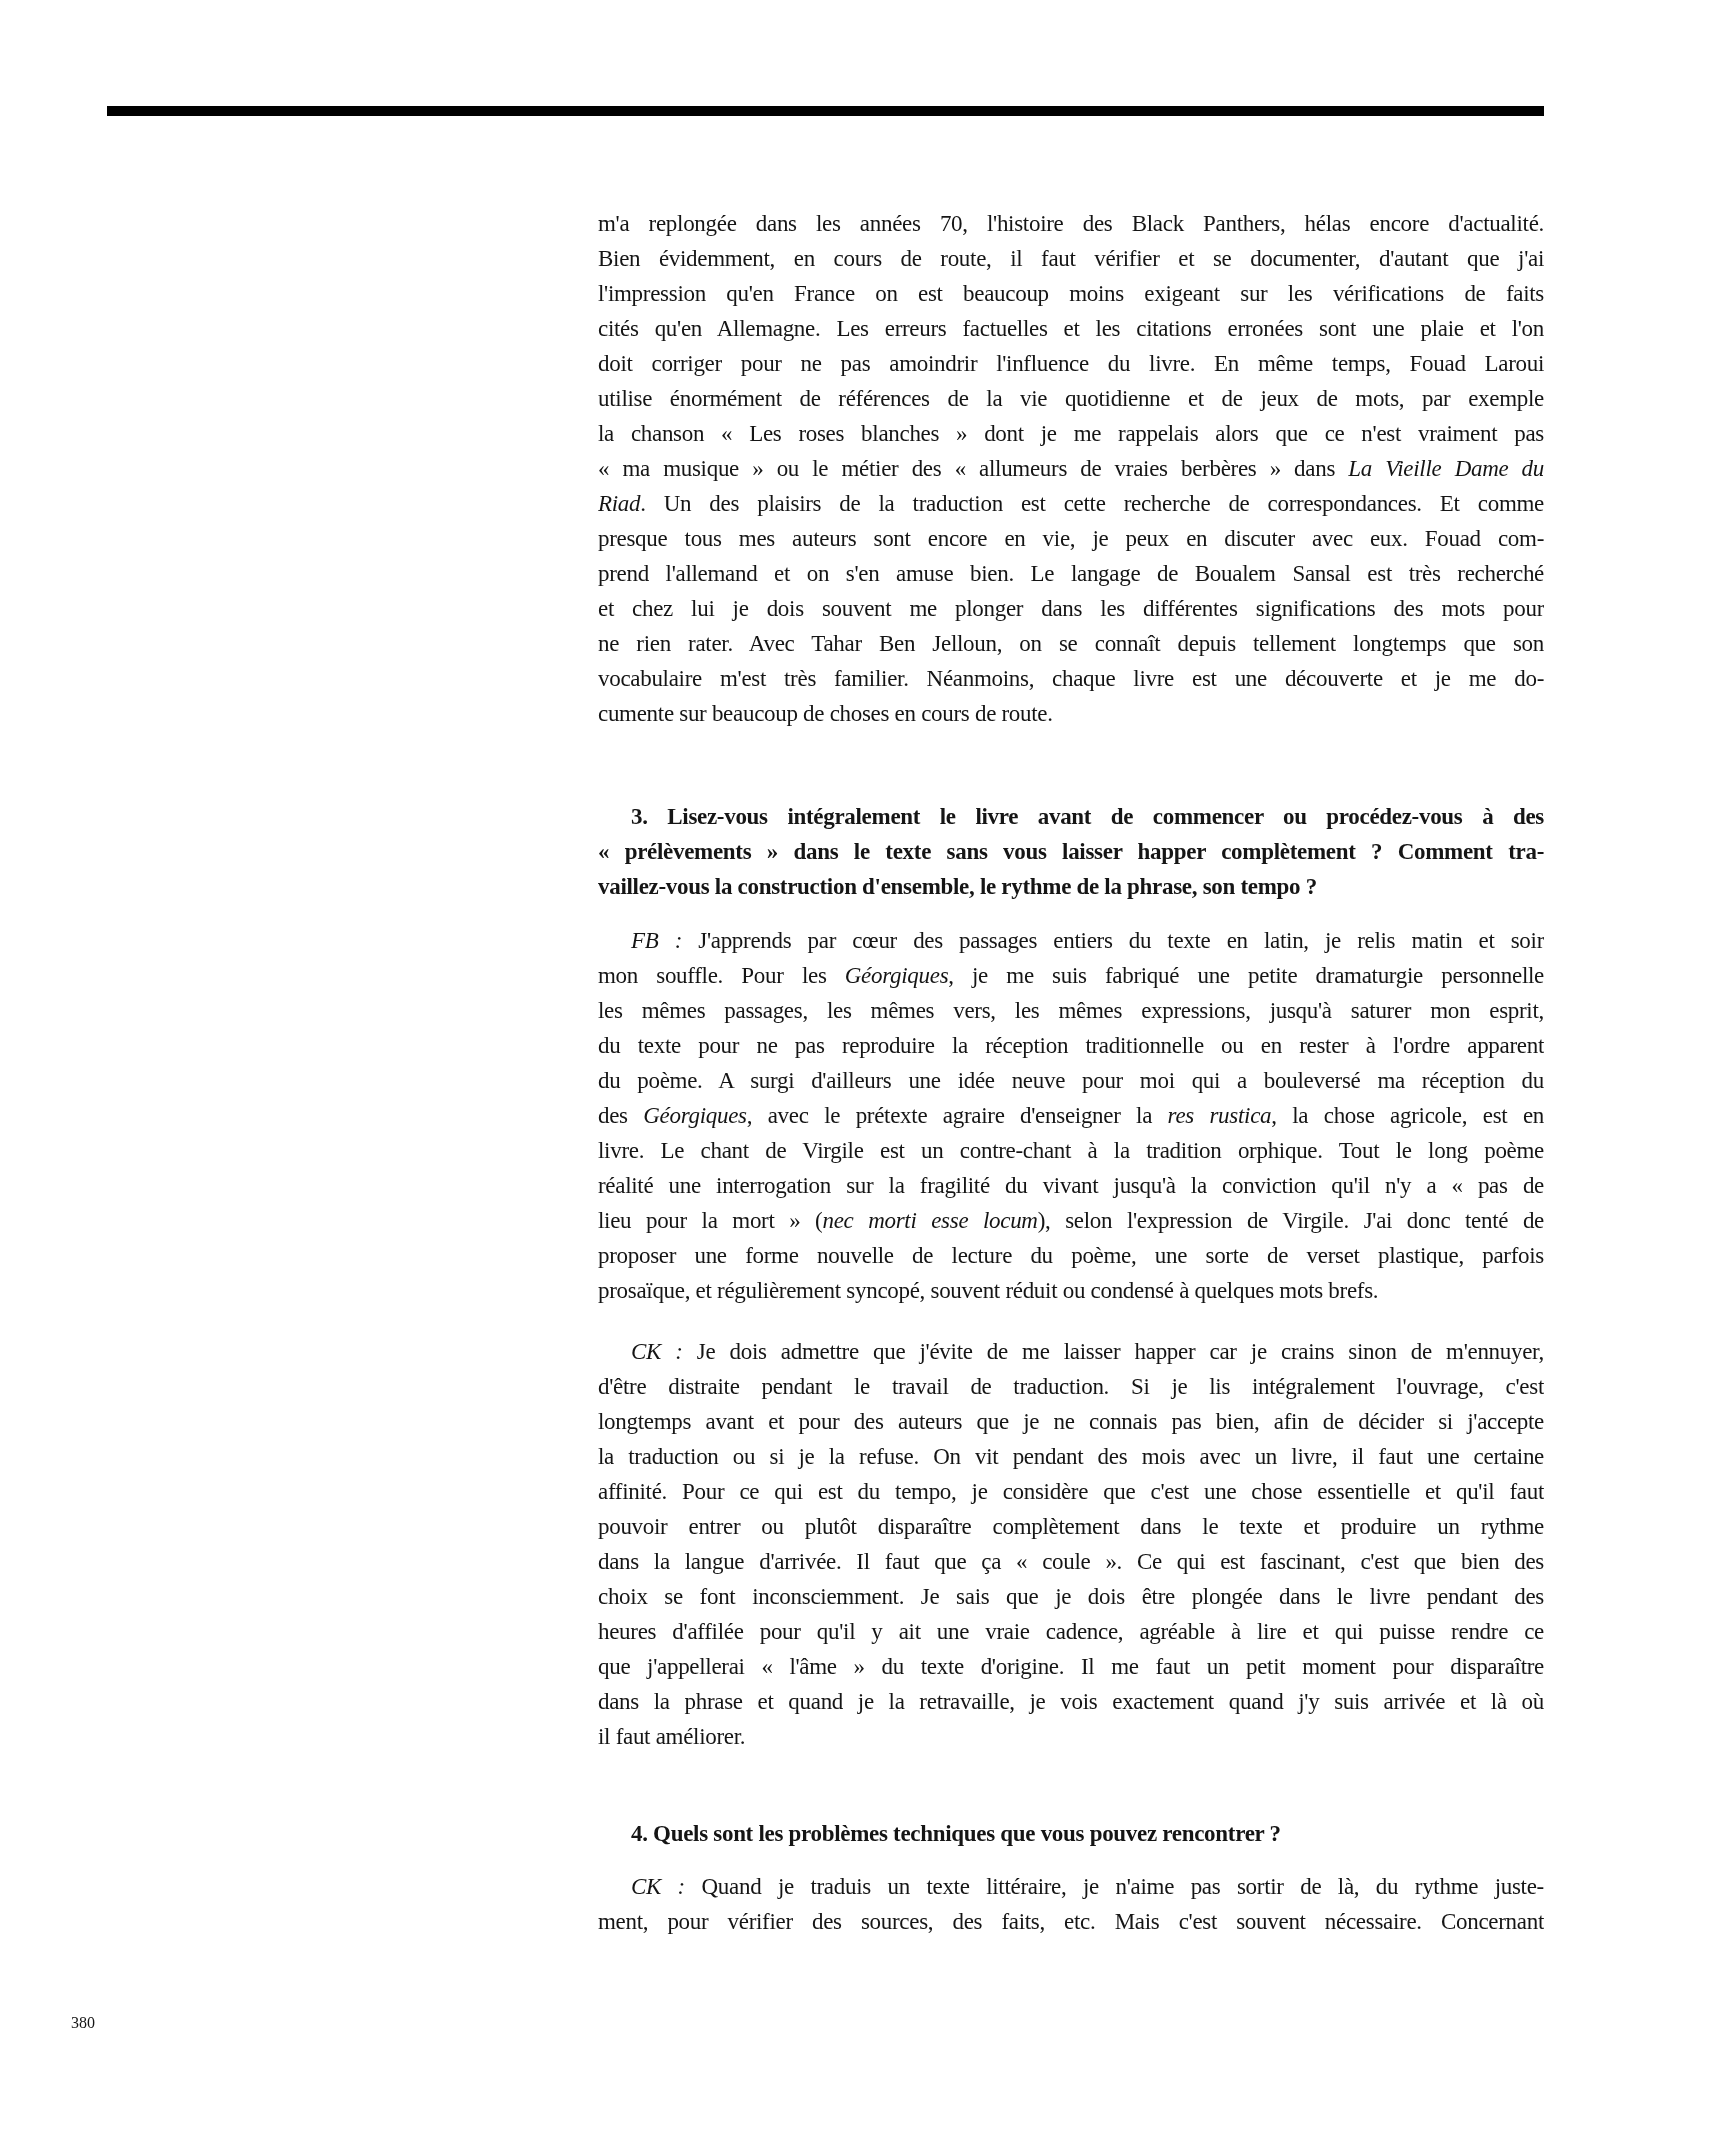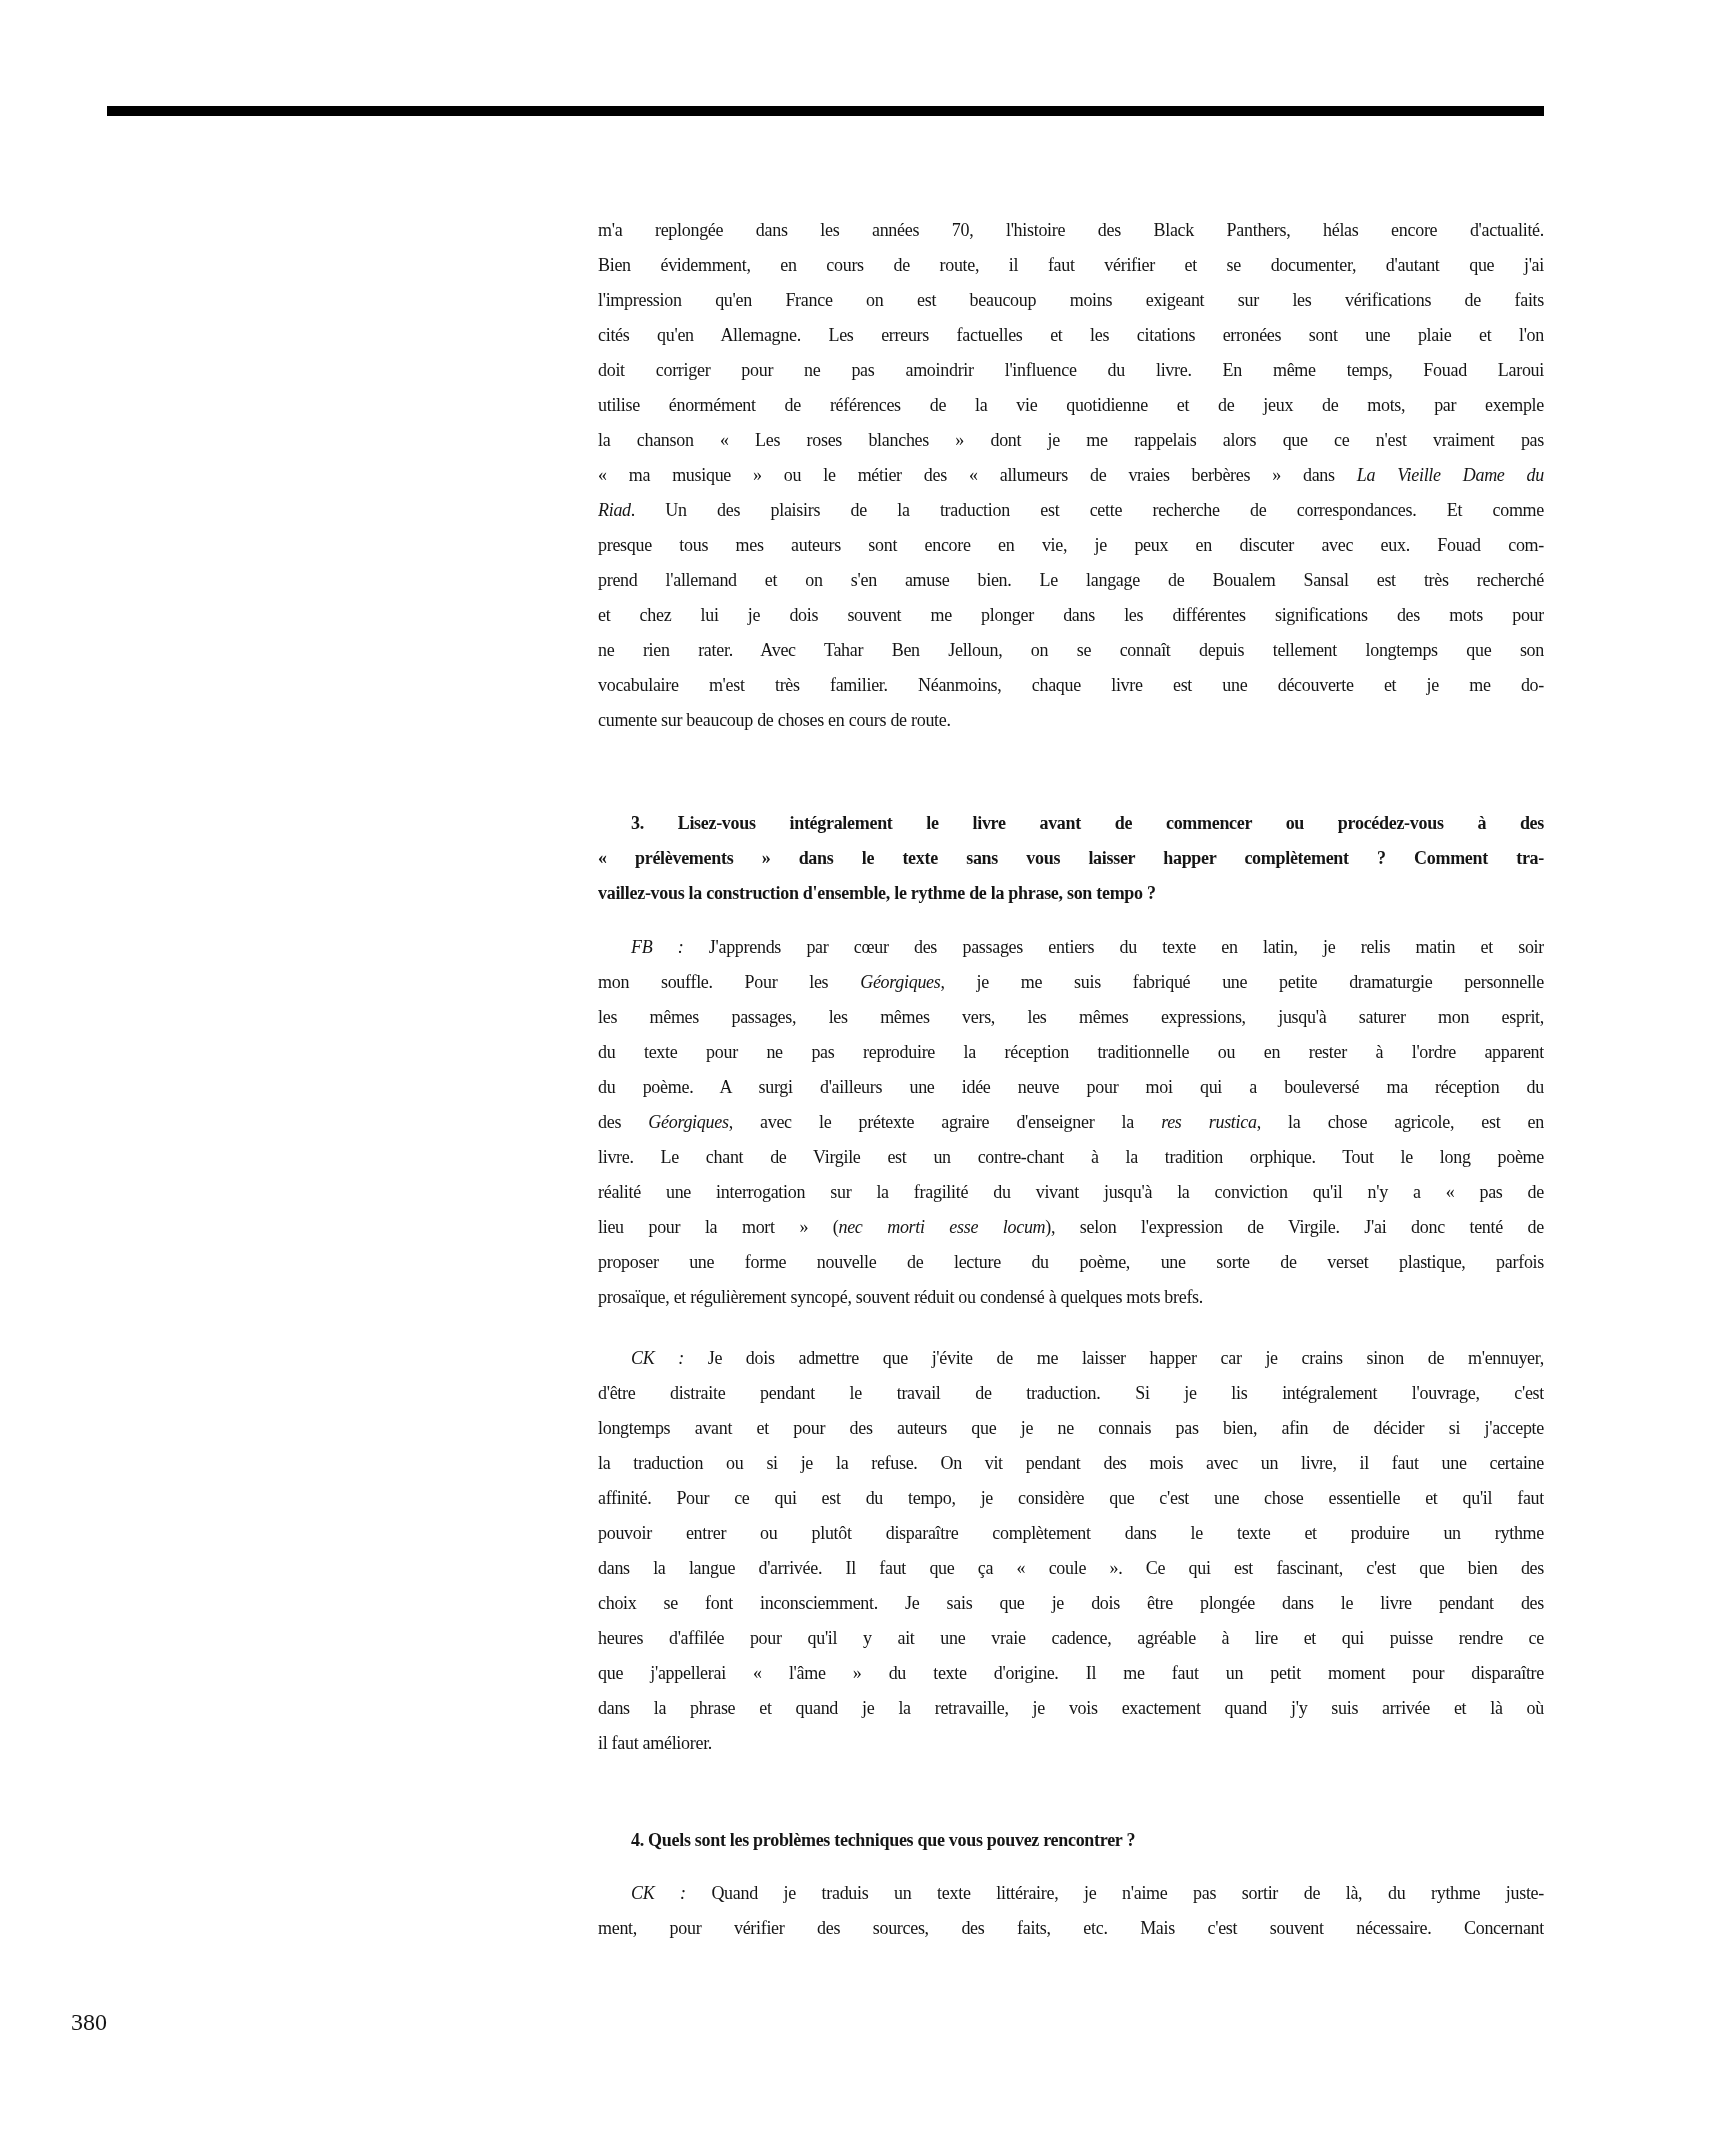--- a/index.html
+++ b/index.html
@@ -12,44 +12,44 @@
     overflow:hidden;
   }
   .rule{
     position:absolute;
     left:107px;top:106px;
     width:1437px;height:10px;
     background:#000000;
   }
   .col{
     position:absolute;
-    left:598px;top:213px;
+    left:598px;top:206px;
     width:946px;
-    font-size:18px;
+    font-size:23px;
     letter-spacing:-0.3px;
   }
   .line{
     height:35px;
     line-height:35px;
     text-align:justify;
     text-align-last:justify;
     overflow:hidden;
   }
   .line.final{text-align-last:left;}
   .line.indent{text-indent:33px;}
   .q .line{font-weight:bold;}
   .m-q3{margin-top:68px;}
   .m-fb{margin-top:19px;}
   .m-ck{margin-top:25.6px;}
   .m-q4{margin-top:62px;}
   .m-ck2{margin-top:18.3px;}
   .folio{
     position:absolute;
     left:71px;top:2009px;
-    font-size:24px;
+    font-size:16px;
     line-height:27.4px;
     color:#151515;
   }
 </style>
 </head>
 <body>
 
 <div class="page">
 
   <div class="rule"></div>

